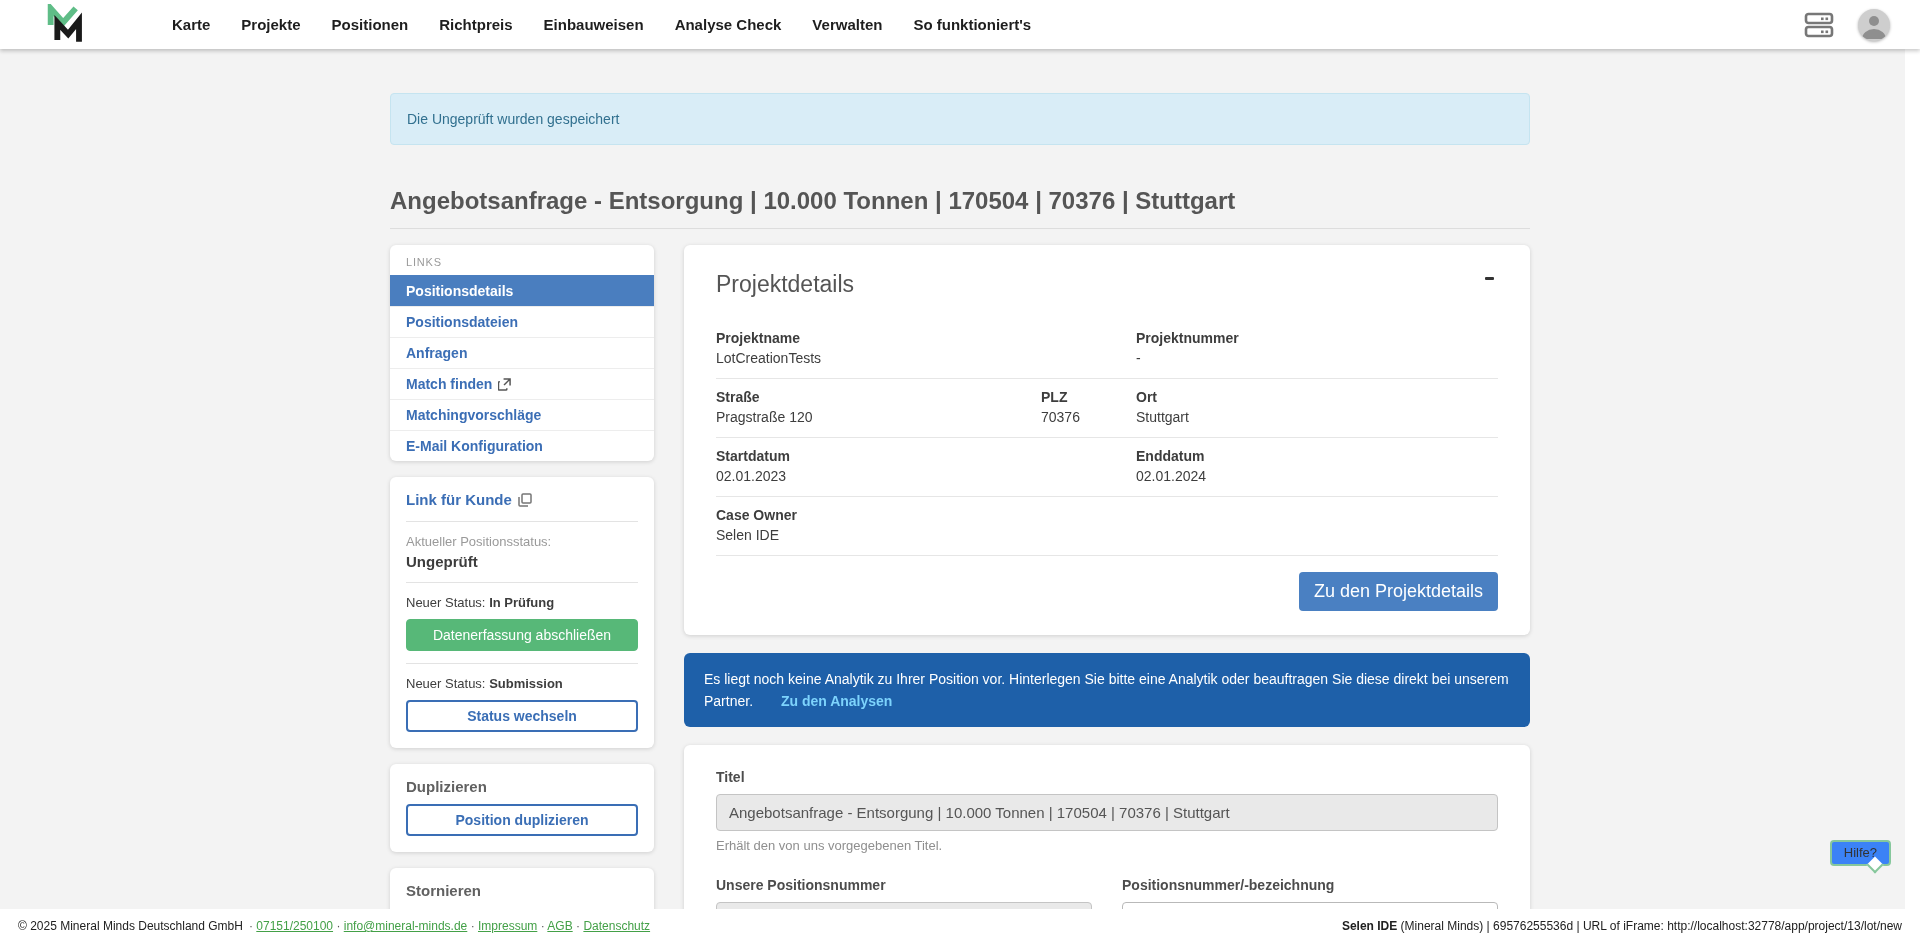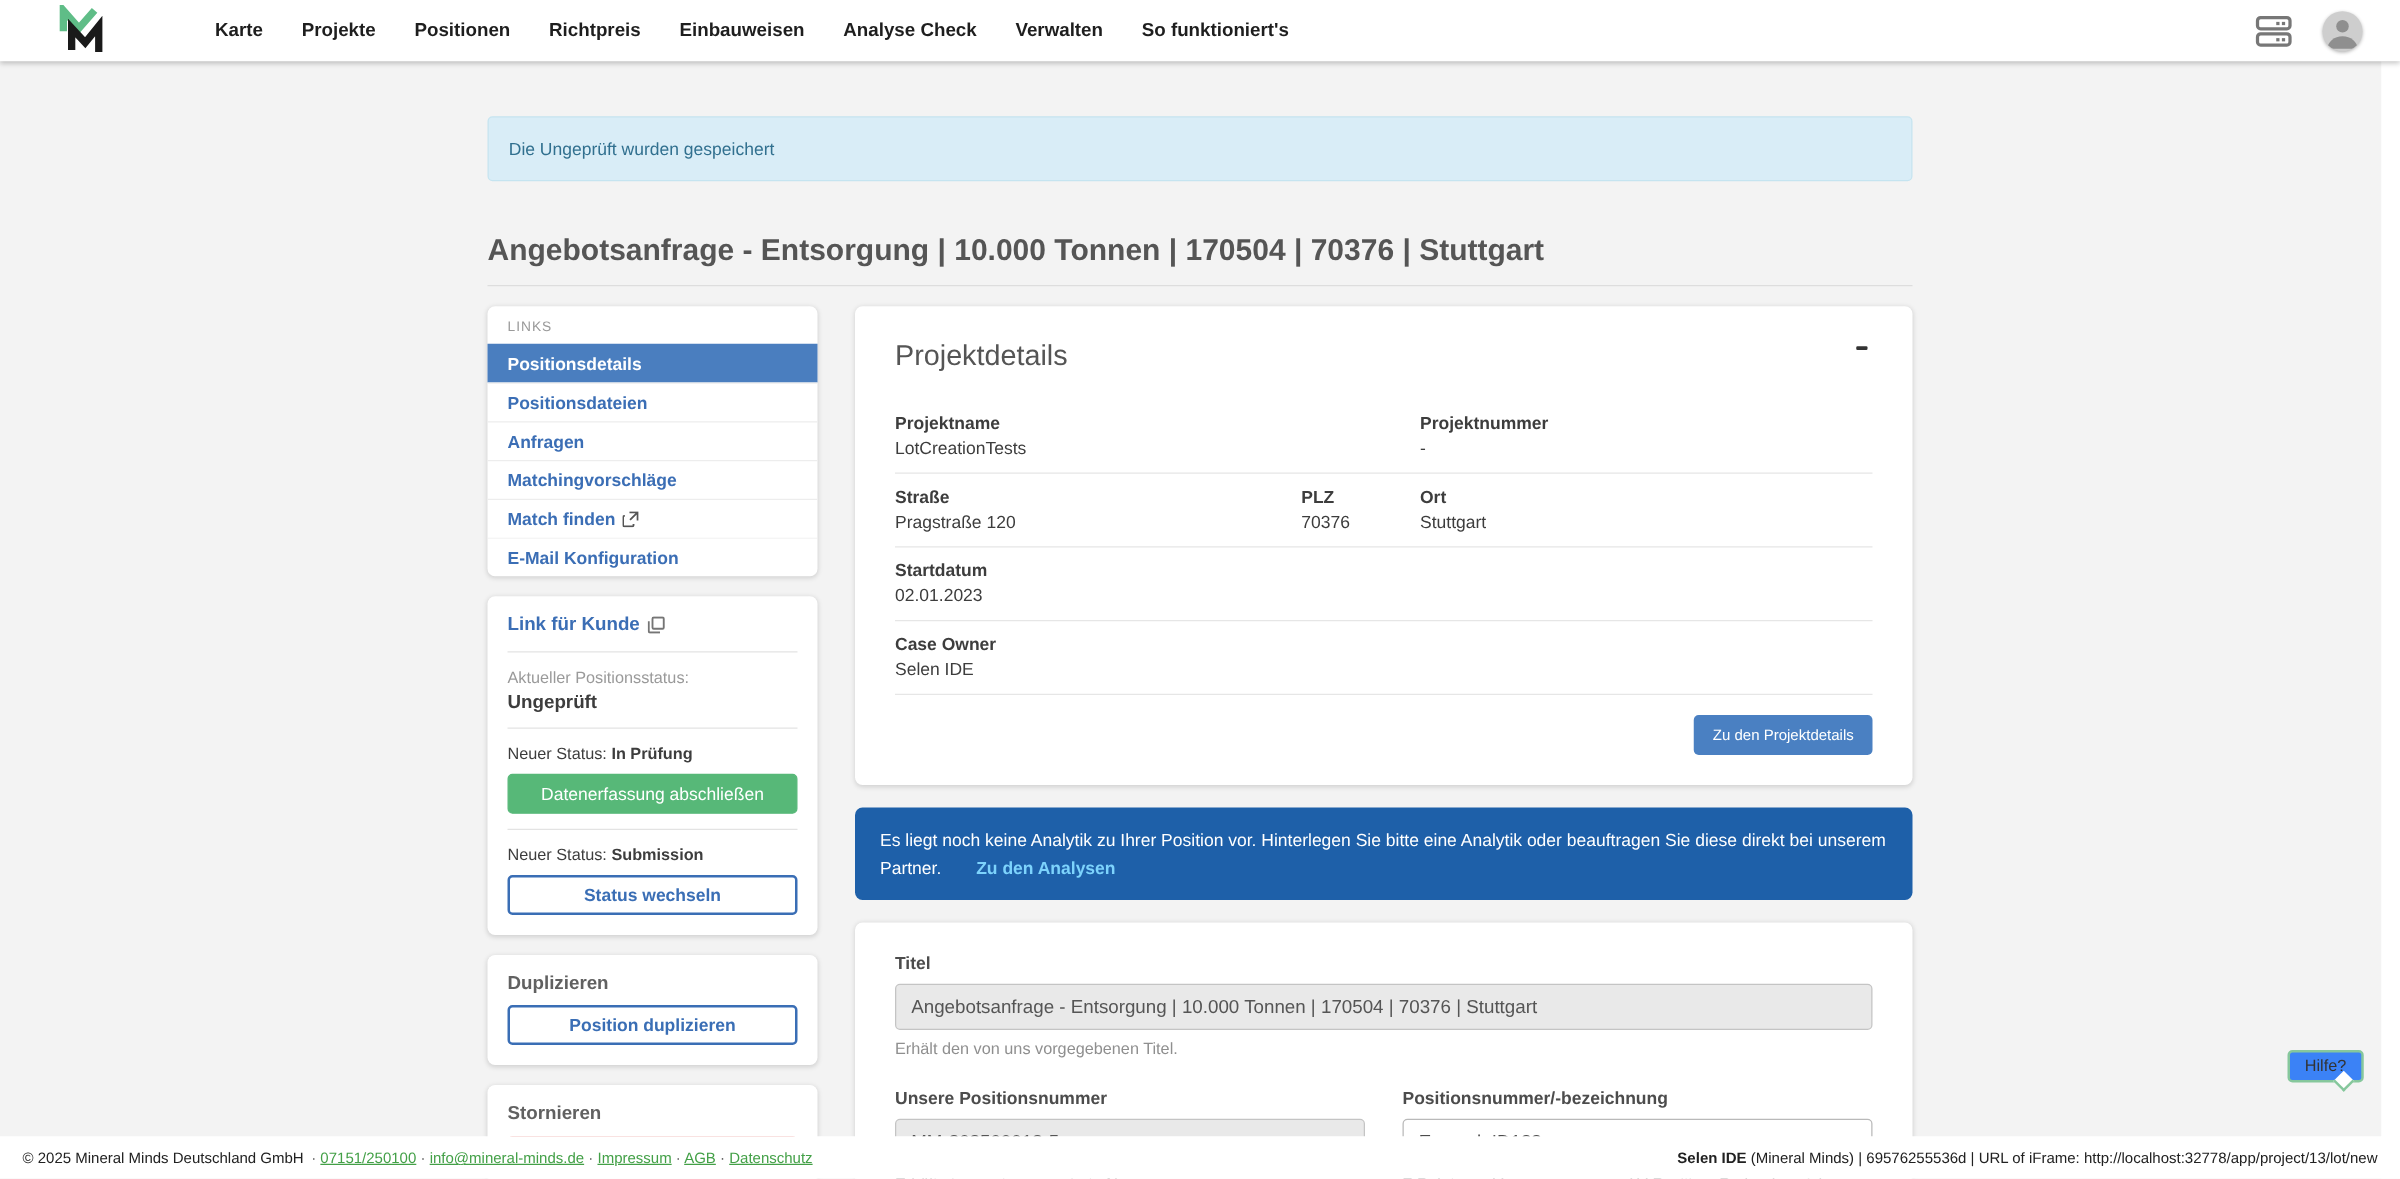--- a/index.html
+++ b/index.html
@@ -60,21 +60,21 @@
   .pd-title { font-size:23px; color:#555; font-weight:normal; }
   .collapse-btn { background:none; border:none; cursor:pointer; padding:6px 4px; }
   .collapse-bar { display:block; width:9px; height:3px; background:#333; border-radius:1px; }
   .pd-rows { margin-top:22px; }
   .pd-row { border-bottom:1px solid #e6e6e6; padding:10px 0 12px; }
   .pd-fields { display:grid; grid-template-columns:325px 95px 1fr; }
   .pd-field .pd-label { font-size:14px; font-weight:bold; color:#3d3d3d; }
   .pd-field .pd-value { font-size:14px; color:#3d3d3d; margin-top:4px; }
   .ca { grid-column:1; } .cb { grid-column:2; } .cc { grid-column:3; }
   .pd-footer { display:flex; justify-content:flex-end; margin-top:16px; }
-  .btn-blue { background:#4a80c2; color:#fff; border:none; border-radius:4px; padding:9px 15px; font-size:12px;
+  .btn-blue { background:#4a80c2; color:#fff; border:none; border-radius:4px; padding:9px 15px; font-size:18px;
               cursor:pointer; font-family:inherit; }
 
   
   .banner { background:#1e60a9; border-radius:6px; color:#fff; font-size:14px; line-height:22px; padding:15px 20px; }
   .banner a { color:#7dd3fc; font-weight:bold; text-decoration:none; margin-left:24px; cursor:pointer; }
 
   
   .form-card { padding:24px 32px 40px; }
   .form-label { display:block; font-size:14px; font-weight:600; color:#4c4c4c; margin-bottom:9px; }
   .text-input { width:100%; border:1px solid #b9b9b9; border-radius:4px; padding:9px 12px; font-size:15px;
@@ -175,30 +175,30 @@
                 <span>Positionsdateien</span>
 
               </a>
 
               <a class="link-item">
                 <span>Anfragen</span>
 
               </a>
 
               <a class="link-item">
-                <span>Matchingvorschläge</span>
-
-              </a>
-
-              <a class="link-item">
                 <span>Match finden</span>
                 <svg width="13" height="13" viewBox="0 0 14 14" fill="none">
                   <path d="M2 4 h-0.5 a1 1 0 0 0 -1 1 v7 a1 1 0 0 0 1 1 h7 a1 1 0 0 0 1 -1 V11" stroke="#555" stroke-width="1.6"></path>
                   <path d="M6 1 h7 v7 M13 1 L6.5 7.5" stroke="#555" stroke-width="1.6"></path>
                 </svg>
+              </a>
+
+              <a class="link-item">
+                <span>Matchingvorschläge</span>
+
               </a>
 
               <a class="link-item">
                 <span>E-Mail Konfiguration</span>
 
               </a>
             </div>
         </div>
 
         <div class="card status-card">
@@ -287,20 +287,24 @@
               </div>
 
               <div class="pd-row">
                 <div class="pd-fields">
 
                     <div class="pd-field ca">
                       <div class="pd-label">Startdatum</div>
                       <div class="pd-value">02.01.2023</div>
                     </div>
 
+                    <div class="pd-field cc">
+                      <div class="pd-label">Enddatum</div>
+                      <div class="pd-value">02.01.2024</div>
+                    </div>
                   </div>
               </div>
 
               <div class="pd-row">
                 <div class="pd-fields">
 
                     <div class="pd-field ca">
                       <div class="pd-label">Case Owner</div>
                       <div class="pd-value">Selen IDE</div>
                     </div>

